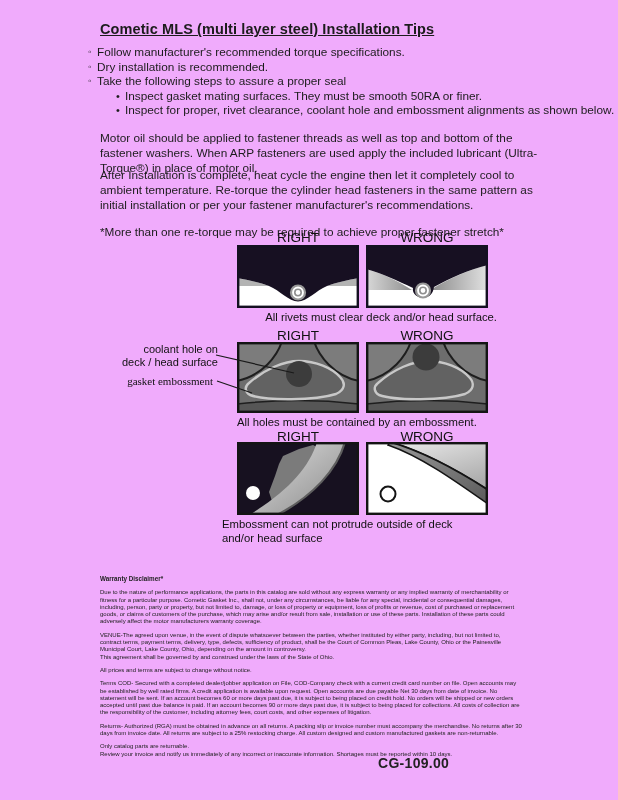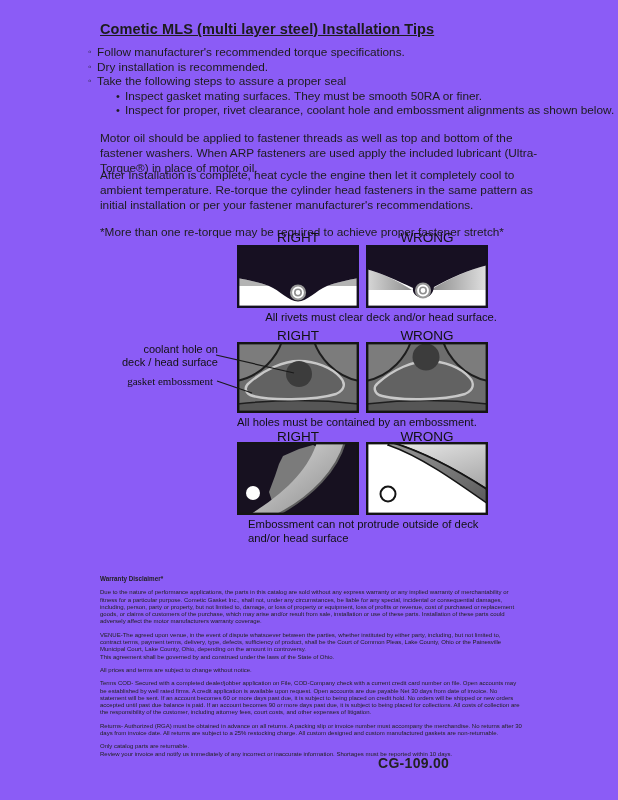--- a/index.html
+++ b/index.html
@@ -1,18 +1,18 @@
 <!DOCTYPE html>
 <html><head>
 <meta charset="utf-8">
 <style>
   * { margin:0; padding:0; box-sizing:border-box; }
   html,body { background:#ffffff; }
   .page {
-    position:relative; width:618px; height:800px; background:#8b5cf6;
+    position:relative; width:618px; height:800px; background:#f0abfc;
     font-family:"Liberation Sans", sans-serif; color:#1c1c1c; overflow:hidden;
   }
   .title {
     position:absolute; left:100px; top:21px;
     font-size:14.5px; font-weight:bold; text-decoration:underline;
     letter-spacing:0.1px;
   }
   .tips-list { position:absolute; left:88px; top:45px; font-size:11.8px; line-height:14.6px; }
   .tip-item { display:flex; }
   .tip-item .marker { width:9px; font-size:10px; line-height:14.6px; }
@@ -183,21 +183,21 @@
         </linearGradient>
       </defs>
       <rect x="0" y="0" width="122" height="73" fill="#ffffff"></rect>
       <path d="M24,0 H122 V48 C88,26 55,9 24,0 Z" fill="url(#gw3)" stroke="#141414" stroke-width="2"></path>
       <path d="M24,0 C55,9 88,26 122,48 L122,62 C88,38 54,14 22,3 Z" fill="url(#gw4)" stroke="#141414" stroke-width="1.5"></path>
       <circle cx="22" cy="52" r="7.5" fill="#ffffff" stroke="#141414" stroke-width="2"></circle>
       <rect x="1.2" y="1.2" width="119.6" height="70.6" fill="none" stroke="#141414" stroke-width="2.4"></rect>
     </svg>
   </div>
 
-  <div class="fig-caption" style="left:248px; top:518px; width:250px; white-space:pre-line;">Embossment can not protrude outside of deck
+  <div class="fig-caption" style="left:222px; top:518px; width:250px; white-space:pre-line;">Embossment can not protrude outside of deck
 and/or head surface</div>
 
   <div class="legal">
     <div class="legal-heading">Warranty Disclaimer*</div>
     <p>Due to the nature of performance applications, the parts in this catalog are sold without any express warranty or any implied warranty of merchantability or fitness for a particular purpose.  Cometic Gasket Inc., shall not, under any circumstances, be liable for any special, incidental or consequential damages, including, person, party or property, but not limited to, damage, or loss of property or equipment, loss of profits or revenue, cost of purchased or replacement goods, or claims of customers of the purchase, which may arise and/or result from sale, installation or use of these parts.  Installation of these parts could adversely affect the motor manufacturers warranty coverage.</p>
     <p>VENUE-The agreed upon venue, in the event of dispute whatsoever between the parties, whether instituted by either party, including, but not limited to, contract terms, payment terms, delivery, type, defects, sufficiency of product, shall be the Court of Common Pleas, Lake County, Ohio or the Painesville Municipal Court, Lake County, Ohio, depending on the amount in controversy.
 This agreement shall be governed by and construed under the laws of the State of Ohio.</p>
     <p>All prices and terms are subject to change without notice.</p>
     <p>Terms COD- Secured with a completed dealer/jobber application on File, COD-Company check with a current credit card number on file.  Open accounts may be established by well rated firms.  A credit application is available upon request.  Open accounts are due payable Net 30 days from date of invoice.  No statement will be sent.  If an account becomes 60 or more days past due, it is subject to being placed on credit hold.  No orders will be shipped or new orders accepted until past due balance is paid.  If an account becomes 90 or more days past due, it is subject to being placed for collections.  All costs of collection are the responsibility of the customer, including attorney fees, court costs, and other expenses of litigation.</p>
     <p>Returns- Authorized (RGA) must be obtained in advance on all returns.  A packing slip or invoice number must accompany the merchandise.  No returns after 30 days from invoice date.  All returns are subject to a 25% restocking charge.  All custom designed and custom manufactured gaskets are non-returnable.</p>

